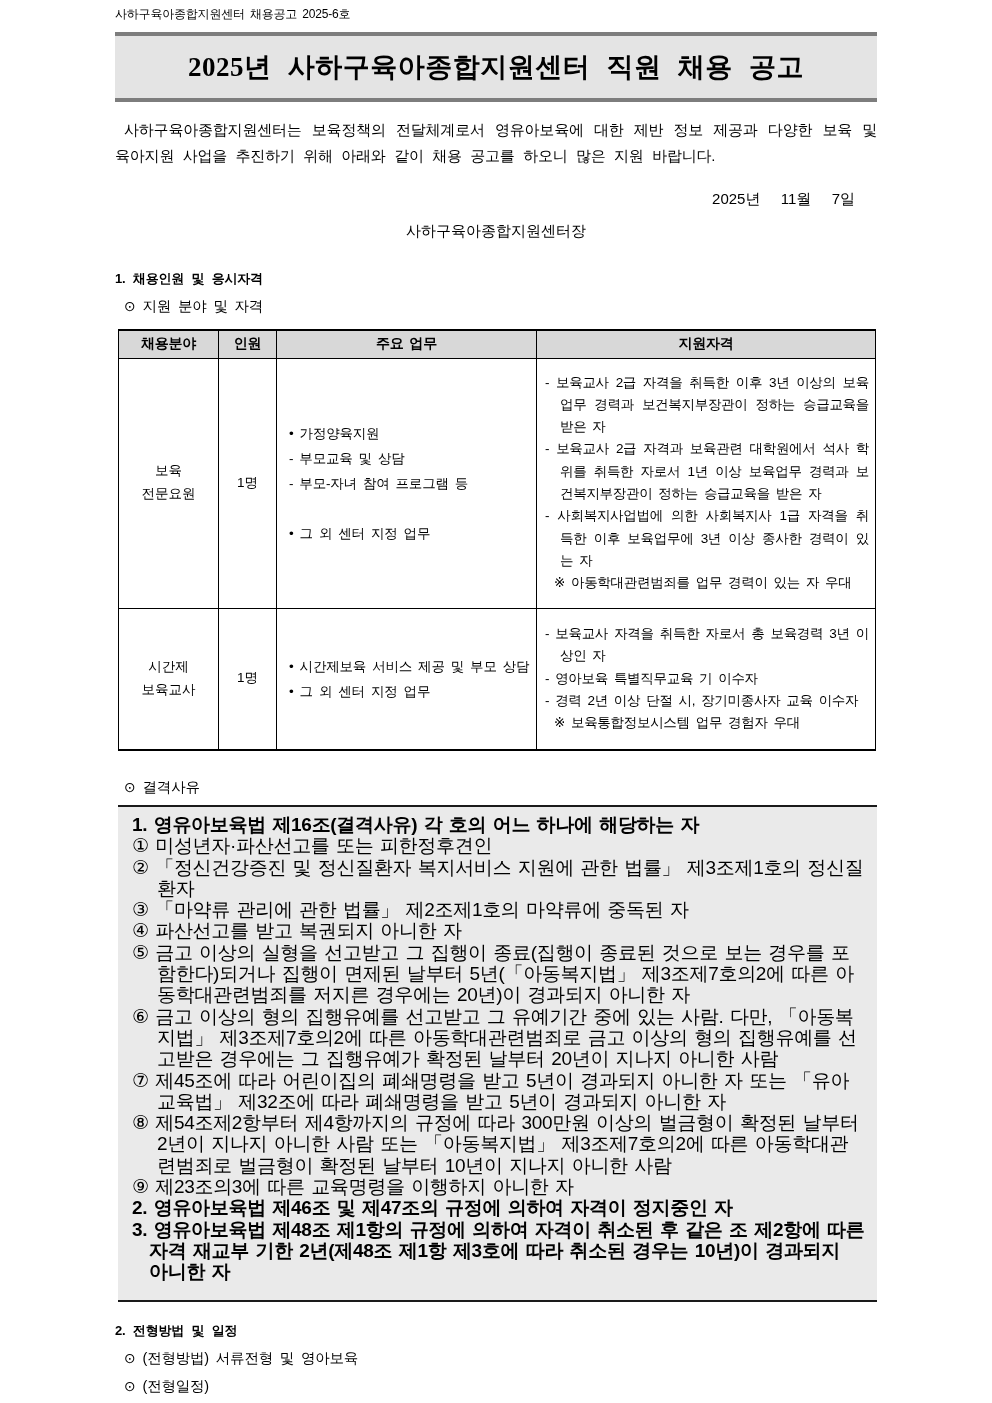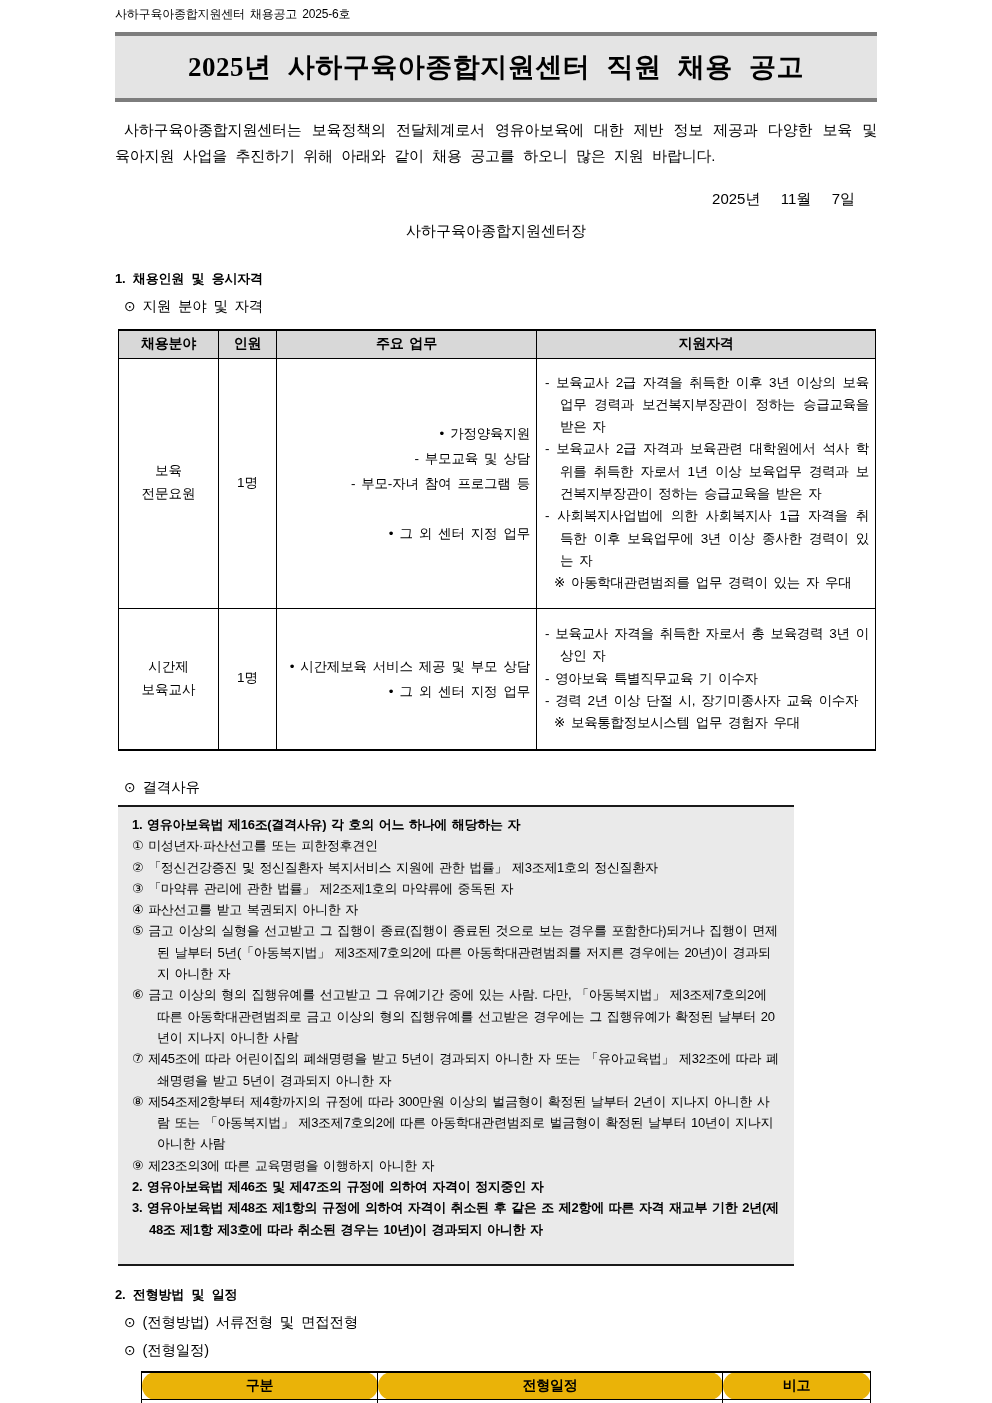--- a/index.html
+++ b/index.html
@@ -40,31 +40,31 @@
   }
   table.jobs th, table.jobs td { border:1px solid #000; }
   table.jobs { border-top:2px solid #000; border-bottom:2px solid #000; }
   table.jobs th {
     background:#d8d8d8; font-size:14px; font-weight:bold;
     height:28px; text-align:center; letter-spacing:-0.2px; word-spacing:2px;
   }
   table.jobs td { vertical-align:middle; }
   td.cell-center { text-align:center; line-height:1.7; word-spacing:1px; }
   td.cell-duties { padding:8px 6px 8px 12px; }
-  .duty-line { line-height:25px; min-height:25px; padding-left:13px; text-indent:-13px; word-spacing:2.5px; letter-spacing:-0.2px;text-align:right; }
+  .duty-line { line-height:25px; min-height:25px; padding-left:13px; text-indent:-13px; word-spacing:2.5px; letter-spacing:-0.2px; }
   td.cell-quals { padding:7px 6px 7px 8px; }
   .qual-line { padding-left:15px; text-indent:-15px; line-height:22.3px; word-spacing:2.5px; letter-spacing:-0.3px; text-align:justify; }
   .qual-note { padding-left:9px; text-indent:0; line-height:22.3px; word-spacing:2.5px; letter-spacing:-0.3px; }
 
   .dq-box {
-    margin-top:8px; margin-left:3px; width:676px;
+    margin-top:8px; margin-left:3px; width:759px;
     background:#eaeaea;
     border-top:2px solid #1a1a1a; border-bottom:2px solid #1a1a1a;
-    padding:7px 12px 24px 14px;
-    font-size:13px; line-height:21.3px; letter-spacing:-0.3px; word-spacing:1.5px;
+    padding:7px 12px 17px 14px;
+    font-size:19px; line-height:21.3px; letter-spacing:-0.3px; word-spacing:1.5px;
   }
   .dq-head { font-weight:bold; padding-left:17px; text-indent:-17px; }
   .dq-item { padding-left:25px; text-indent:-25px; }
 
   table.schedule {
     margin-top:11px; margin-left:26px;
     width:729px; border-collapse:collapse; table-layout:fixed;
     font-size:14px; text-align:center;
   }
   table.schedule th, table.schedule td { border:1px solid #000; height:28px; letter-spacing:-0.2px; word-spacing:2px; }
@@ -164,21 +164,21 @@
     <div class="dq-item">⑦ 제45조에 따라 어린이집의 폐쇄명령을 받고 5년이 경과되지 아니한 자 또는 「유아교육법」 제32조에 따라 폐쇄명령을 받고 5년이 경과되지 아니한 자</div>
     <div class="dq-item">⑧ 제54조제2항부터 제4항까지의 규정에 따라 300만원 이상의 벌금형이 확정된 날부터 2년이 지나지 아니한 사람 또는 「아동복지법」 제3조제7호의2에 따른 아동학대관련범죄로 벌금형이 확정된 날부터 10년이 지나지 아니한 사람</div>
     <div class="dq-item">⑨ 제23조의3에 따른 교육명령을 이행하지 아니한 자</div>
     <div class="dq-head">2. 영유아보육법 제46조 및 제47조의 규정에 의하여 자격이 정지중인 자</div>
     <div class="dq-head">3. 영유아보육법 제48조 제1항의 규정에 의하여 자격이 취소된 후 같은 조 제2항에 따른 자격 재교부 기한 2년(제48조 제1항 제3호에 따라 취소된 경우는 10년)이 경과되지 아니한 자</div>
   </div>
 
   <div class="sec-heading" style="margin-top:20px">2. 전형방법 및 일정</div>
 
   <div class="bullet-line">
-    <span class="bullet-glyph">⊙</span><span>(전형방법) 서류전형 및 면접전형</span>
+    <span class="bullet-glyph">⊙</span><span>(전형방법) 서류전형 및 영아보육</span>
   </div>
 
   <div class="bullet-line">
     <span class="bullet-glyph">⊙</span><span>(전형일정)</span>
   </div>
 
   <table class="schedule">
     <colgroup>
       <col style="width:236px">
         <col style="width:345px">

